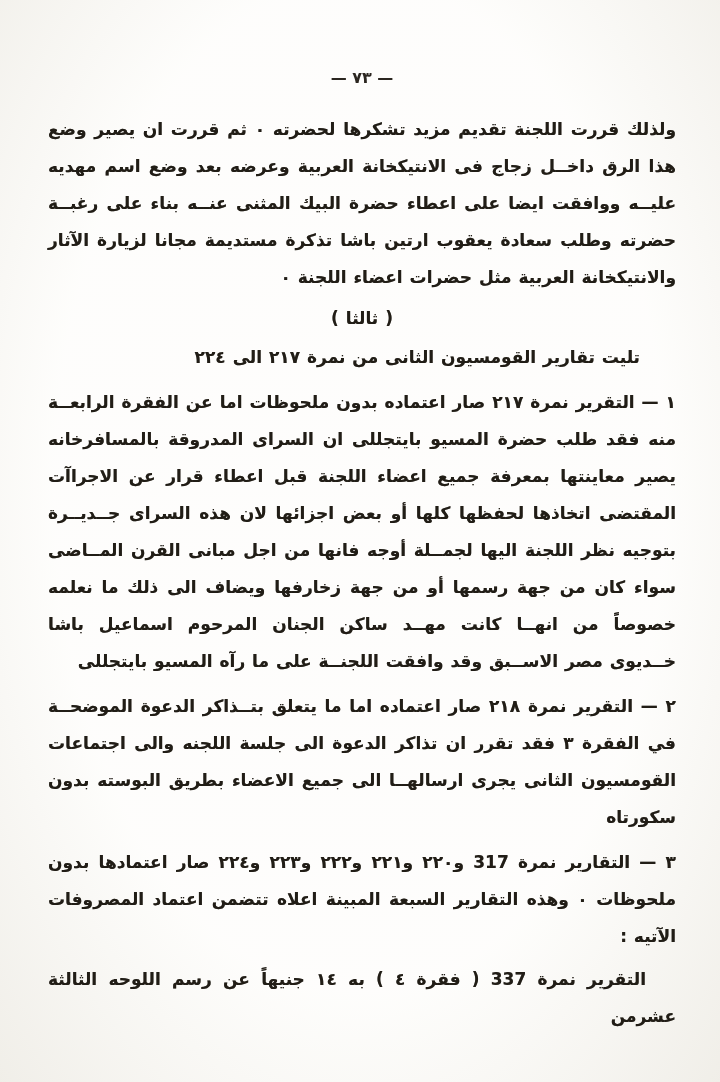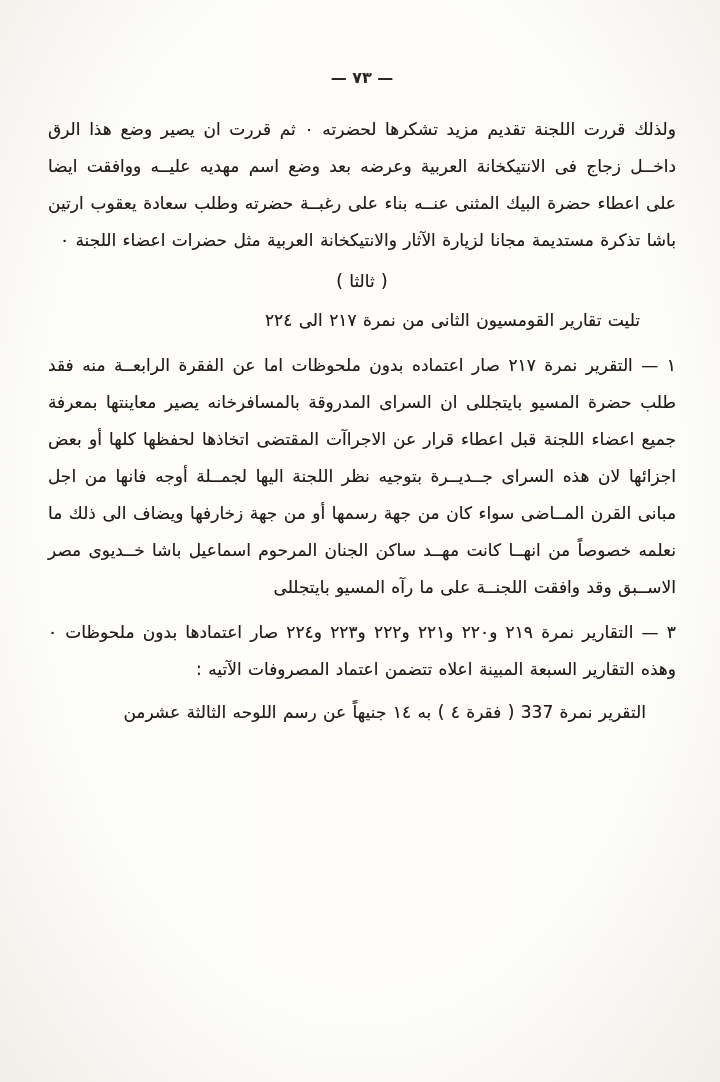--- a/index.html
+++ b/index.html
@@ -36,20 +36,21 @@
   .body-text p {
     margin: 0;
     direction: rtl;
     text-align: justify;
     text-align-last: right;
     font-size: 17px;
     line-height: 37px;
     color: #211d16;
     word-spacing: 1px;
     text-shadow: 0 0 0.4px rgba(33,29,22,0.55);
+    font-weight: bold;
   }
   p.section-heading {
     text-align: center;
     text-align-last: center;
     margin-top: 4px;
     margin-bottom: 2px;
   }
   p.reports-intro {
     text-indent: 36px;
     text-align: left;
@@ -73,19 +74,20 @@
   <div class="body-text">
 
     <p>ولذلك قررت اللجنة تقديم مزيد تشكرها لحضرته ٠ ثم قررت ان يصير وضع هذا الرق داخــل زجاج فى الانتيكخانة العربية وعرضه بعد وضع اسم مهديه عليــه ووافقت ايضا على اعطاء حضرة البيك المثنى عنــه بناء على رغبــة حضرته وطلب سعادة يعقوب ارتين باشا تذكرة مستديمة مجانا لزيارة الآثار والانتيكخانة العربية مثل حضرات اعضاء اللجنة ٠</p>
 
     <p class="section-heading">( ثالثا )</p>
 
     <p class="reports-intro">تليت تقارير القومسيون الثانى من نمرة ٢١٧ الى ٢٢٤</p>
 
     <p class="report-item">١ — التقرير نمرة ٢١٧ صار اعتماده بدون ملحوظات اما عن الفقرة الرابعــة منه فقد طلب حضرة المسيو بايتجللى ان السراى المدروقة بالمسافرخانه يصير معاينتها بمعرفة جميع اعضاء اللجنة قبل اعطاء قرار عن الاجراآت المقتضى اتخاذها لحفظها كلها أو بعض اجزائها لان هذه السراى جــديــرة بتوجيه نظر اللجنة اليها لجمــلة أوجه فانها من اجل مبانى القرن المــاضى سواء كان من جهة رسمها أو من جهة زخارفها ويضاف الى ذلك ما نعلمه خصوصاً من انهــا كانت مهــد ساكن الجنان المرحوم اسماعيل باشا خــديوى مصر الاســبق وقد وافقت اللجنــة على ما رآه المسيو بايتجللى</p>
 
+    <p class="report-item">٢ — التقرير نمرة ٢١٨ صار اعتماده اما ما يتعلق بتــذاكر الدعوة الموضحــة في الفقرة ٣ فقد تقرر ان تذاكر الدعوة الى جلسة اللجنه والى اجتماعات القومسيون الثانى يجرى ارسالهــا الى جميع الاعضاء بطريق البوسته بدون سكورتاه</p>
 
-    <p class="report-item">٣ — التقارير نمرة ٢١٩ و٢٢٠ و٢٢١ و٢٢٢ و٢٢٣ و٢٢٤ صار اعتمادها بدون ملحوظات ٠ وهذه التقارير السبعة المبينة اعلاه تتضمن اعتماد المصروفات الآتيه :</p>
+    <p class="report-item">٣ — التقارير نمرة 317 و٢٢٠ و٢٢١ و٢٢٢ و٢٢٣ و٢٢٤ صار اعتمادها بدون ملحوظات ٠ وهذه التقارير السبعة المبينة اعلاه تتضمن اعتماد المصروفات الآتيه :</p>
 
     <p class="closing-line">التقرير نمرة 337 ( فقرة ٤ ) به ١٤ جنيهاً عن رسم اللوحه الثالثة عشرمن</p>
 
   </div>
 </div>
 
 </body></html>

